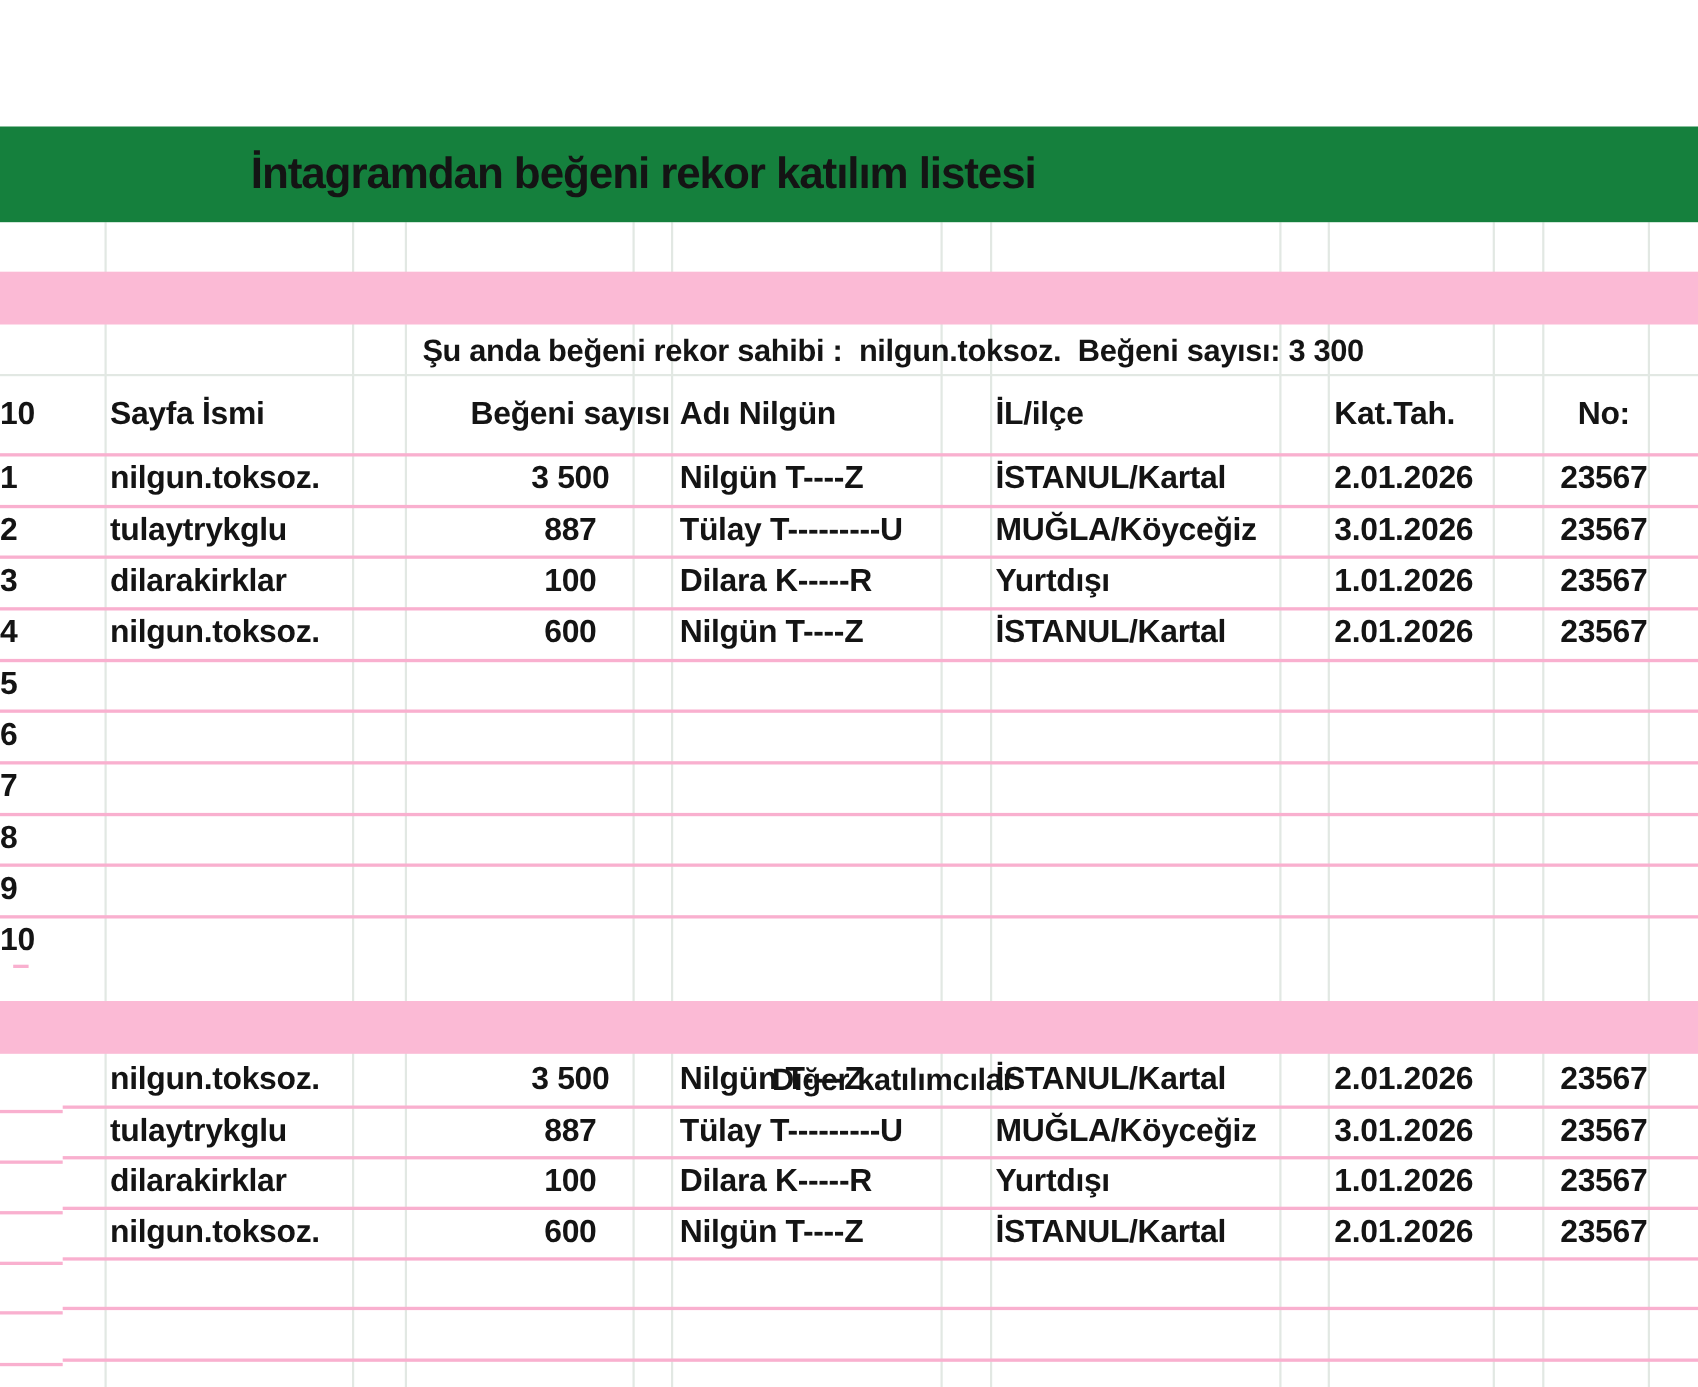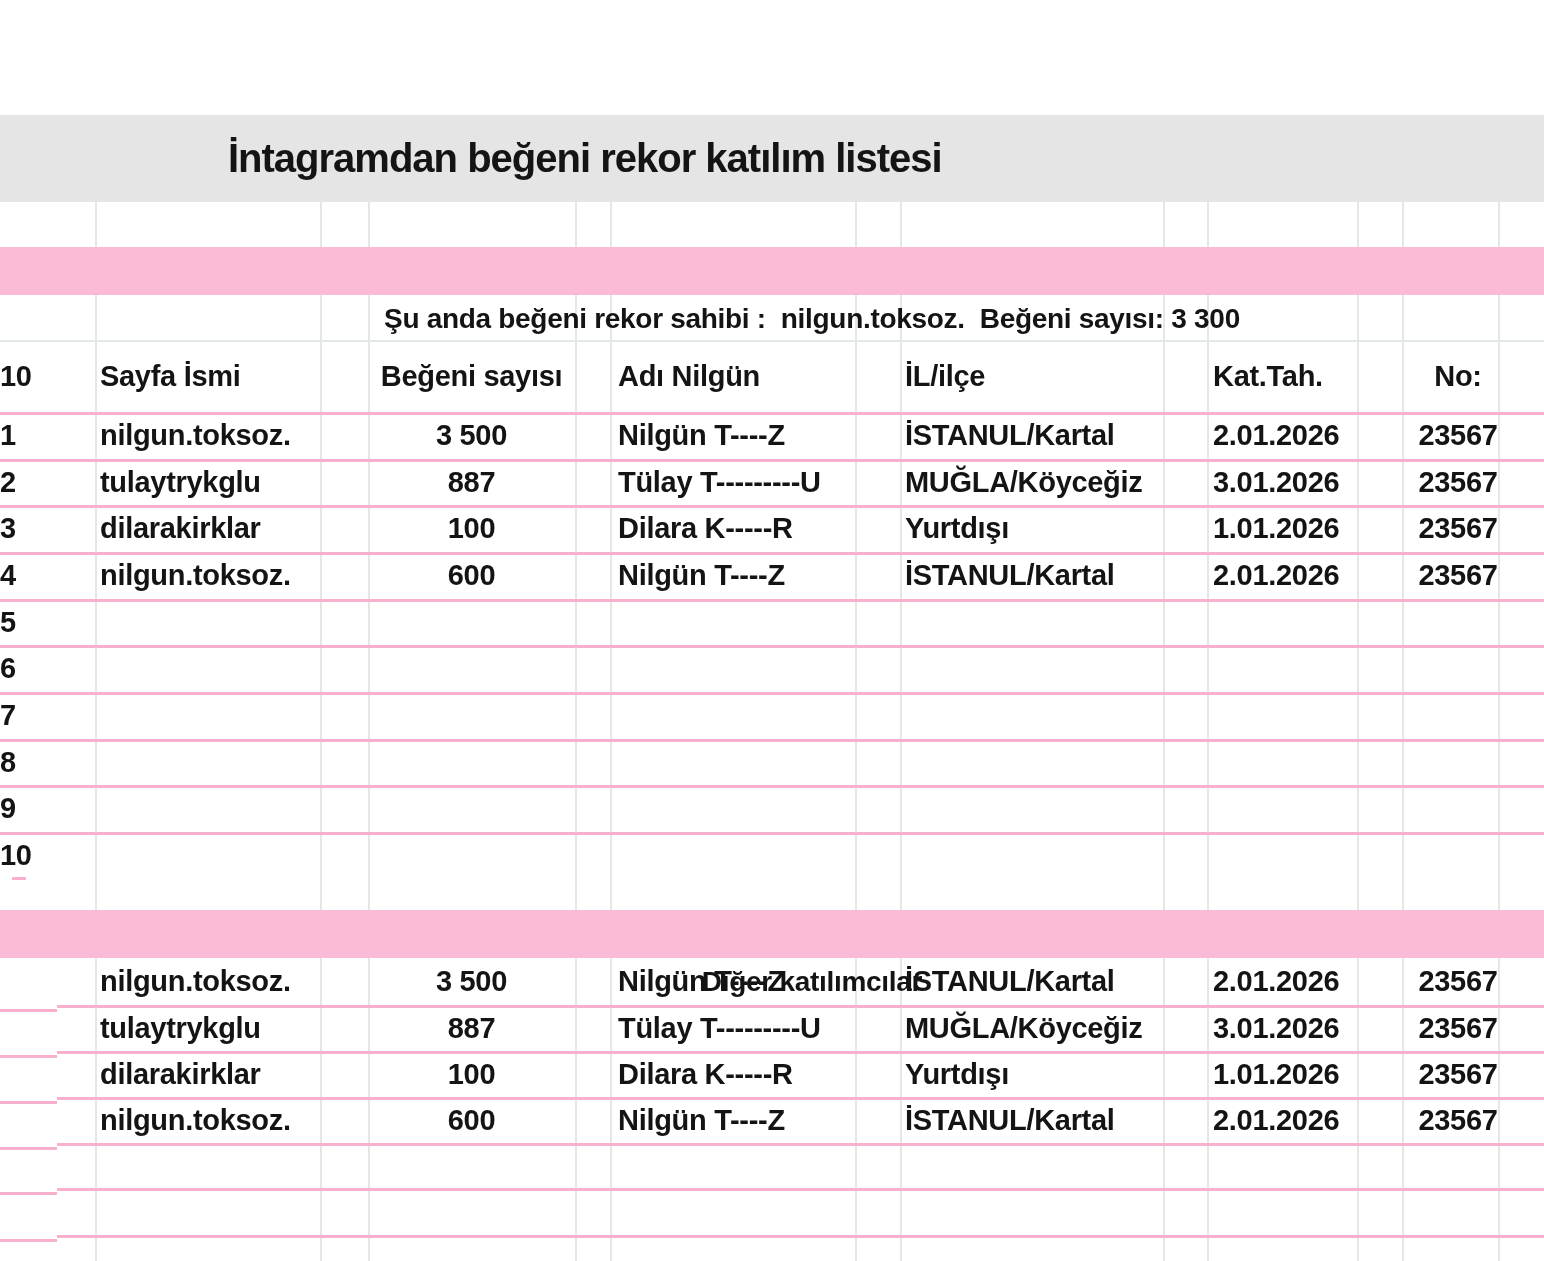--- a/index.html
+++ b/index.html
@@ -3,37 +3,37 @@
 <meta charset="utf-8">
 <style>
   html,body{margin:0;padding:0;background:#fff;}
   #sheet{
     position:relative;width:1544px;height:1261px;background:#ffffff;overflow:hidden;
     font-family:"Liberation Sans","DejaVu Sans",sans-serif;
     font-weight:bold;color:#141414;
   }
   
   .banner{position:absolute;left:0;width:1544px;z-index:3;}
-  #title-banner{top:115px;height:87px;background:#e5e5e5;
+  #title-banner{top:115px;height:87px;background:#15803d;
     font-size:40px;letter-spacing:-1px;line-height:87px;padding-left:228px;box-sizing:border-box;}
   #record-banner{top:247px;height:48px;background:#FBBAD5;
     font-size:28px;line-height:48px;text-align:center;white-space:pre;padding-left:50px;box-sizing:border-box;letter-spacing:-0.3px;}
   #others-banner{top:910px;height:48px;background:#FBBAD5;
     font-size:28px;line-height:48px;text-align:center;white-space:pre;padding-left:50px;box-sizing:border-box;letter-spacing:-0.3px;}
   
   .vline{position:absolute;top:202px;height:1059px;width:2px;background:#E2E8E3;z-index:1;}
   .hline-gray{position:absolute;left:0;width:1544px;height:2px;background:#E2E8E3;z-index:1;}
   .hline-pink{position:absolute;height:3px;background:#F9B0CF;z-index:2;}
   
   .row{position:absolute;left:0;width:1544px;height:46px;line-height:46px;z-index:4;}
   #header-row{top:340px;height:72px;line-height:72px;}
   .cell{position:absolute;top:0;height:100%;font-size:29px;letter-spacing:-0.3px;white-space:pre;overflow:visible;}
   .cA{left:0;width:83px;}
   .cB{left:100px;width:220px;text-align:left;}
-  .cD{left:368px;width:207px;text-align:center;}
+  .cD{left:368px;width:207px;text-align:center;padding-left:47px;}
   .cF{left:618px;width:240px;text-align:left;}
   .cH{left:905px;width:258px;text-align:left;}
   .cJ{left:1213px;width:144px;text-align:left;}
   .cL{left:1402px;width:112px;text-align:center;}
 </style>
 </head>
 <body>
 
 <div id="sheet">
 

